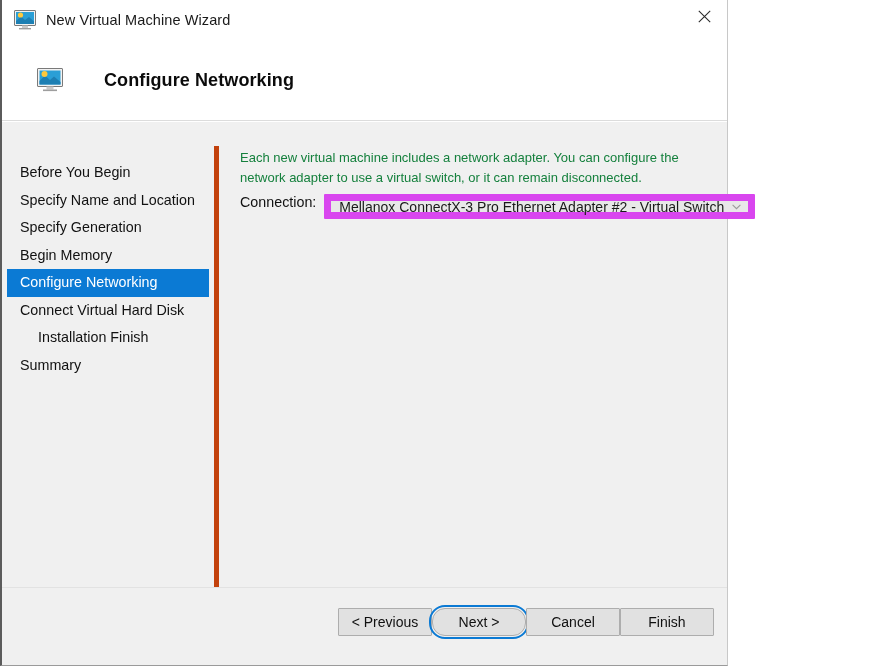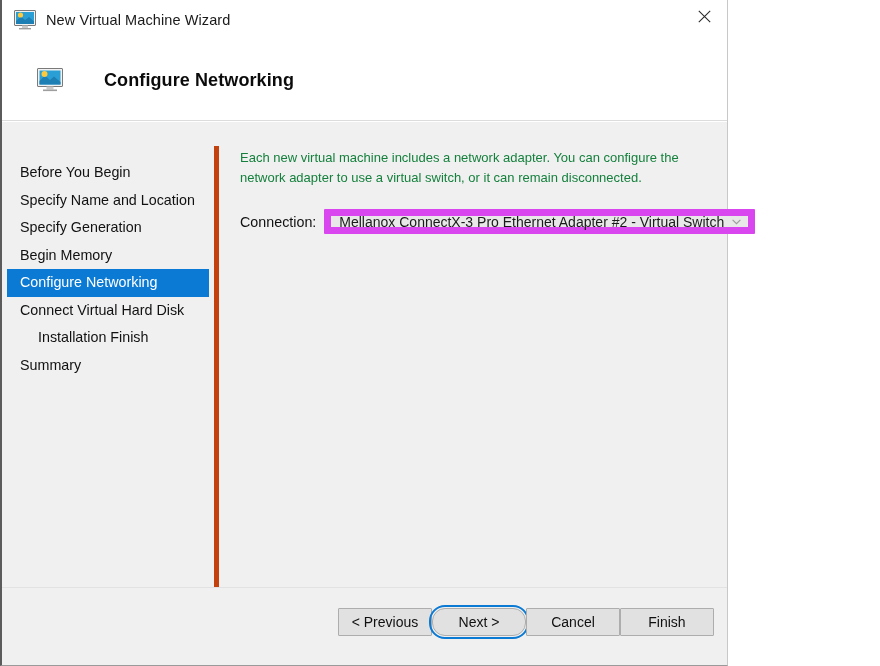--- a/index.html
+++ b/index.html
@@ -121,23 +121,22 @@
     bottom: 78px;
     padding: 26px 28px 0 20px;
   }
   #description {
     font-size: 13px;
     line-height: 20px;
     color: #15803d;
     max-width: 625px;
   }
   #connection-row {
-    margin-top: 21px;
-    display: flex;
-    align-items: center;
+    margin-top: 6px;
+    display: flex;
   }
   #connection-label {
     font-size: 14.3px;
     color: #101010;
     white-space: nowrap;
     margin-right: 8px;
   }
   #connection-select {
     position: relative;
     width: 466px;

